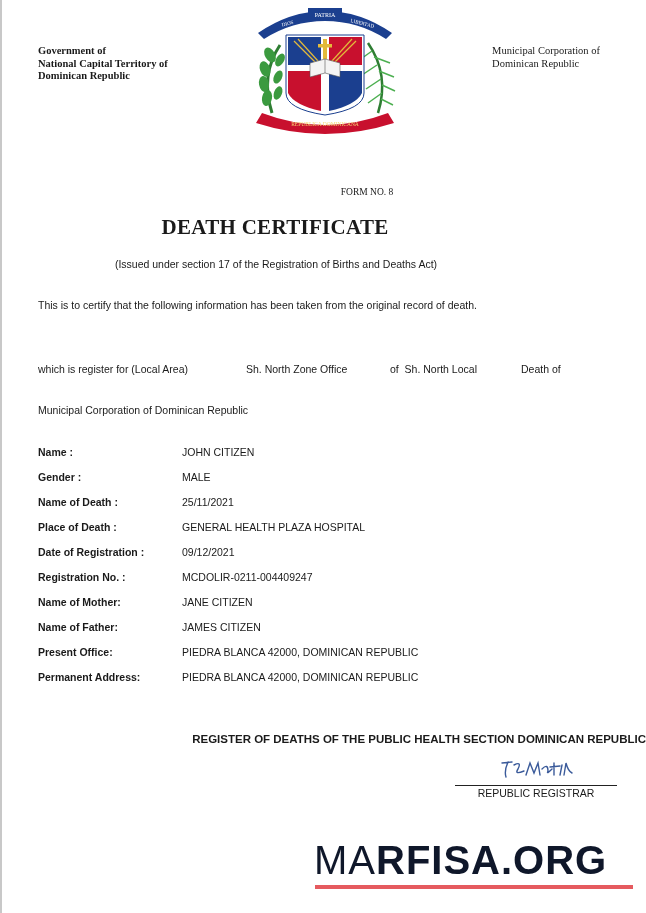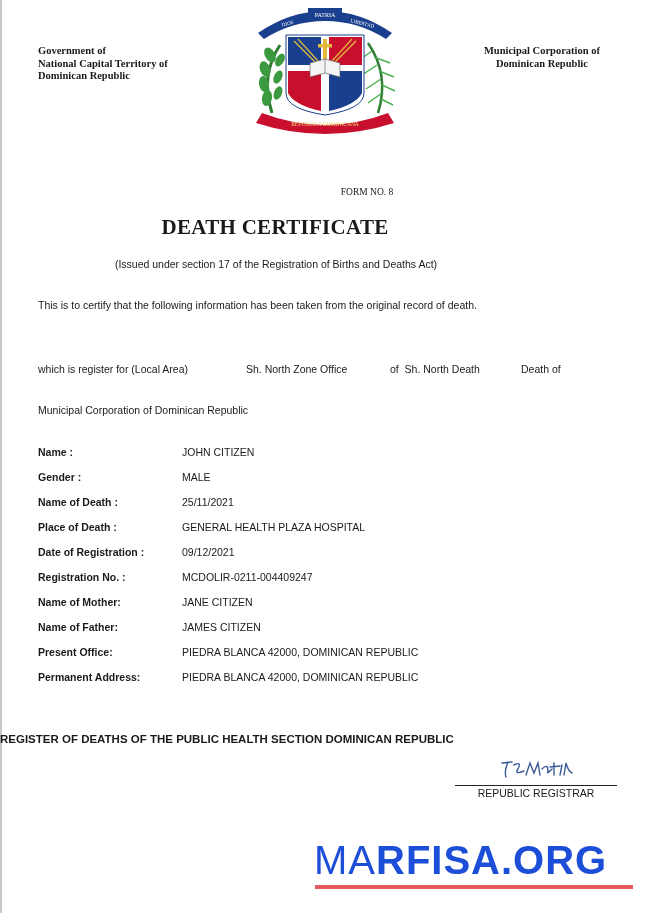--- a/index.html
+++ b/index.html
@@ -3,35 +3,35 @@
 <meta charset="utf-8">
 <style>
   html, body { margin: 0; padding: 0; }
   body {
     width: 646px; height: 913px; background: #ffffff; position: relative; overflow: hidden;
     font-family: "Liberation Sans", sans-serif; color: #1a1a1a;
   }
   .left-border { position: absolute; left: 0; top: 0; width: 2px; height: 913px; background: #c8c8c8; }
   .serif { font-family: "Liberation Serif", serif; }
   .hdr-left { position: absolute; left: 38px; top: 45px; font-size: 10.5px; font-weight: bold; line-height: 12.5px; }
-  .hdr-right { position: absolute; right: 46px; top: 45px; font-size: 10.5px; font-weight: bold; line-height: 12.5px; text-align: center; }
+  .hdr-right { position: absolute; right: 46px; top: 45px; font-size: 10.5px; font-weight: normal; line-height: 12.5px; text-align: left; }
   .emblem { position: absolute; left: 250px; top: 5px; width: 150px; height: 130px; }
   .form-no { position: absolute; left: 0; width: 646px; top: 187px; text-align: center; font-size: 9.5px; margin-left: 44px; }
   .title { position: absolute; left: 0; width: 550px; top: 215px; text-align: center; font-size: 21px; font-weight: bold; letter-spacing: 0.3px; }
   .subtitle { position: absolute; left: 0; width: 552px; top: 258px; text-align: center; font-size: 10.5px; }
   .certify { position: absolute; left: 38px; top: 299px; font-size: 10.5px; }
   .local-row { position: absolute; top: 363px; font-size: 10.5px; }
   .muni { position: absolute; left: 38px; top: 404px; font-size: 10.5px; }
   .field-label { position: absolute; left: 38px; font-size: 10.5px; font-weight: bold; }
   .field-value { position: absolute; left: 182px; font-size: 10.5px; }
-  .register { position: absolute; left: 0; width: 646px; top: 733px; text-align: left; font-size: 11.5px; font-weight: bold; }
+  .register { position: absolute; left: 0; width: 646px; top: 733px; text-align: right; font-size: 11.5px; font-weight: bold; }
   .sig { position: absolute; left: 498px; top: 757px; width: 80px; height: 24px; }
   .sig-line { position: absolute; left: 455px; top: 785px; width: 162px; height: 1px; background: #222; }
   .sig-title { position: absolute; left: 455px; width: 162px; top: 787px; text-align: center; font-size: 10.5px; }
-  .brand { position: absolute; left: 314px; top: 838px; font-size: 40px; color: #1d4ed8; letter-spacing: 1px; line-height: 44px; }
+  .brand { position: absolute; left: 314px; top: 838px; font-size: 40px; color: #0f172a; letter-spacing: 1px; line-height: 44px; }
   .brand .light { font-weight: normal; }
   .brand .bold { font-weight: bold; }
   .brand-underline { position: absolute; left: 315px; top: 885px; width: 318px; height: 4px; background: #e55a5f; }
 </style>
 </head>
 <body>
 
 <div class="left-border"></div>
 
 <div class="hdr-left serif">
@@ -101,21 +101,21 @@
   <div>Dominican Republic</div>
 </div>
 
 <div class="form-no serif">FORM NO. 8</div>
 <div class="title serif">DEATH CERTIFICATE</div>
 <div class="subtitle">(Issued under section 17 of the Registration of Births and Deaths Act)</div>
 <div class="certify">This is to certify that the following information has been taken from the original record of death.</div>
 
 <div class="local-row" style="left:38px">which is register for (Local Area)</div>
 <div class="local-row" style="left:246px">Sh. North Zone Office</div>
-<div class="local-row" style="left:390px; white-space:pre">of  Sh. North Death</div>
+<div class="local-row" style="left:390px; white-space:pre">of  Sh. North Local</div>
 <div class="local-row" style="left:521px">Death of</div>
 <div class="muni">Municipal Corporation of Dominican Republic</div>
 
 <div>
   <div class="field-label" style="top:446px">Name :</div>
   <div class="field-value" style="top:446px">JOHN CITIZEN</div>
   <div class="field-label" style="top:471px">Gender :</div>
   <div class="field-value" style="top:471px">MALE</div>
   <div class="field-label" style="top:496px">Name of Death :</div>
   <div class="field-value" style="top:496px">25/11/2021</div>

